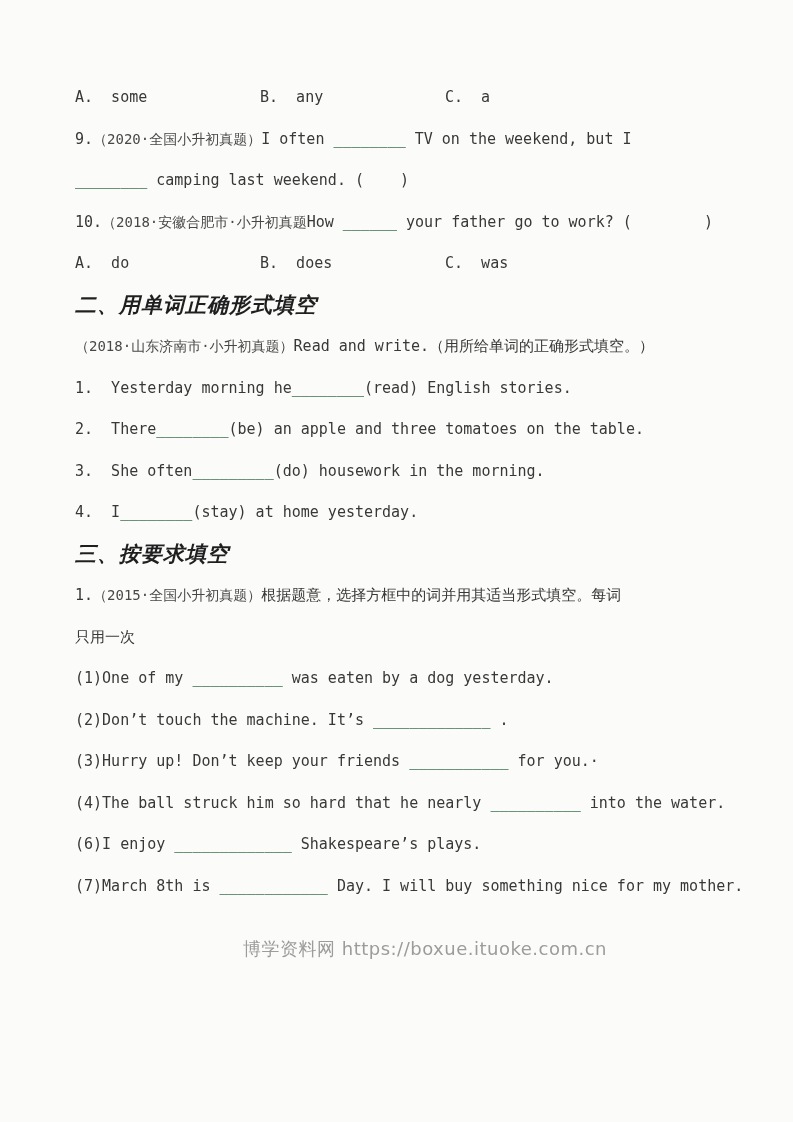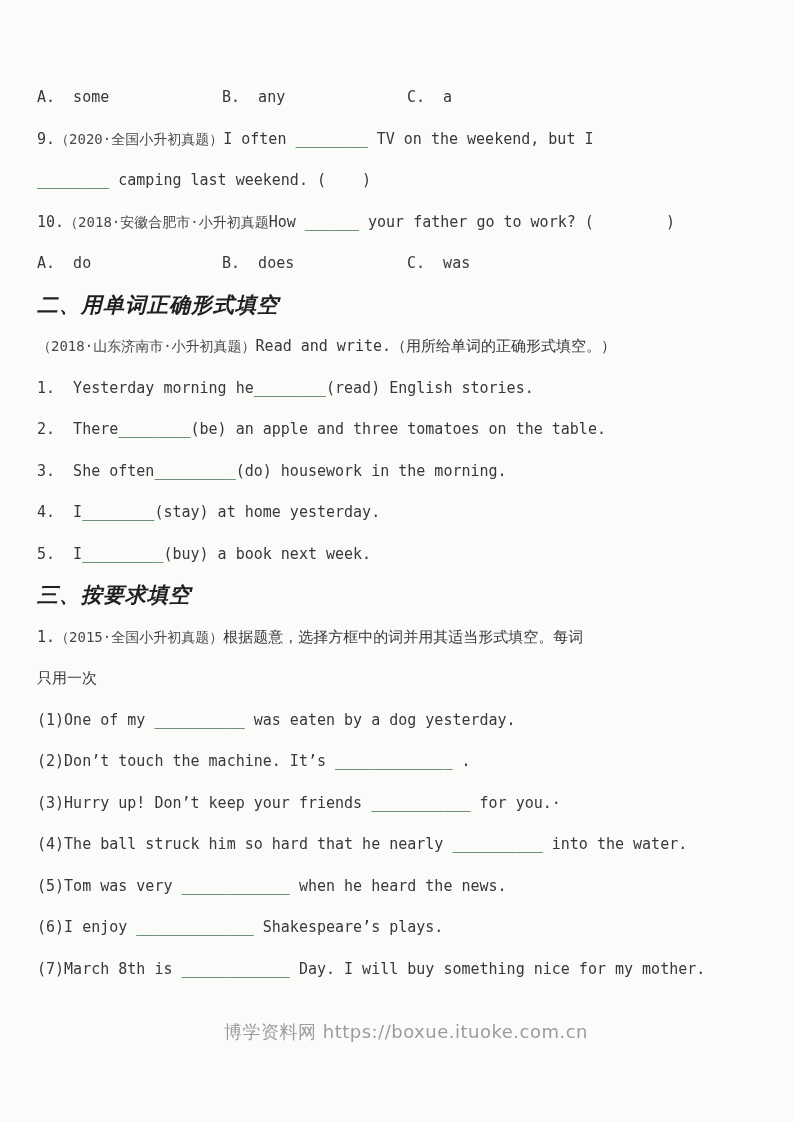--- a/index.html
+++ b/index.html
@@ -8,21 +8,21 @@
   }
   body {
     width: 793px;
     height: 1122px;
     background: #fbfbf9;
     color: #383838;
     font-family: "DejaVu Sans Mono", "Liberation Mono", monospace;
     overflow: hidden;
   }
   .doc {
-    padding: 77px 18px 0 37px;
+    padding: 77px 18px 0 75px;
   }
   .line {
     margin: 0;
     font-size: 15px;
     line-height: 41.5px;
     white-space: pre-wrap;
     color: #383838;
   }
   .line.heading {
     font-family: "DejaVu Sans", "Liberation Sans", sans-serif;
@@ -68,29 +68,27 @@
       <p class="line question"><span class="pre">9.</span><span class="cite">（2020·全国小升初真题）</span><span>I often </span><span class="blank">________</span><span> TV on the weekend, but I</span></p>
       <p class="line plain"><span class="blank">________</span><span> camping last weekend. (    )</span></p>
       <p class="line question"><span class="pre">10.</span><span class="cite">（2018·安徽合肥市·小升初真题</span><span>How </span><span class="blank">______</span><span> your father go to work? (        )</span></p>
       <p class="line options"><span class="opt">A.  do</span><span class="opt">B.  does</span><span class="opt">C.  was</span></p>
       <p class="line heading"><span>二、用单词正确形式填空</span></p>
       <p class="line question"><span class="cite">（2018·山东济南市·小升初真题）</span><span>Read and write.（用所给单词的正确形式填空。）</span></p>
       <p class="line plain"><span>1.  Yesterday morning he</span><span class="blank">________</span><span>(read) English stories.</span></p>
       <p class="line plain"><span>2.  There</span><span class="blank">________</span><span>(be) an apple and three tomatoes on the table.</span></p>
       <p class="line plain"><span>3.  She often</span><span class="blank">_________</span><span>(do) housework in the morning.</span></p>
       <p class="line plain"><span>4.  I</span><span class="blank">________</span><span>(stay) at home yesterday.</span></p>
-      <p class="line plain"><span>5.  I</span><span class="blank">_________</span><span>(buy) a book next week.</span></p>
       <p class="line heading"><span>三、按要求填空</span></p>
       <p class="line question"><span class="pre">1.</span><span class="cite">（2015·全国小升初真题）</span><span>根据题意，选择方框中的词并用其适当形式填空。每词</span></p>
       <p class="line plain"><span>只用一次</span></p>
       <p class="line plain"><span>(1)One of my </span><span class="blank">__________</span><span> was eaten by a dog yesterday.</span></p>
       <p class="line plain"><span>(2)Don’t touch the machine. It’s </span><span class="blank">_____________</span><span> .</span></p>
       <p class="line plain"><span>(3)Hurry up! Don’t keep your friends </span><span class="blank">___________</span><span> for you.·</span></p>
       <p class="line plain"><span>(4)The ball struck him so hard that he nearly </span><span class="blank">__________</span><span> into the water.</span></p>
-      <p class="line plain"><span>(5)Tom was very </span><span class="blank">____________</span><span> when he heard the news.</span></p>
       <p class="line plain"><span>(6)I enjoy </span><span class="blank">_____________</span><span> Shakespeare’s plays.</span></p>
       <p class="line plain"><span>(7)March 8th is </span><span class="blank">____________</span><span> Day. I will buy something nice for my mother.</span></p>
     </div>
   <div class="page-footer">
     <span>博学资料网</span>
     <span>https://boxue.ituoke.com.cn</span>
   </div>
 </div>
 
 </body></html>

